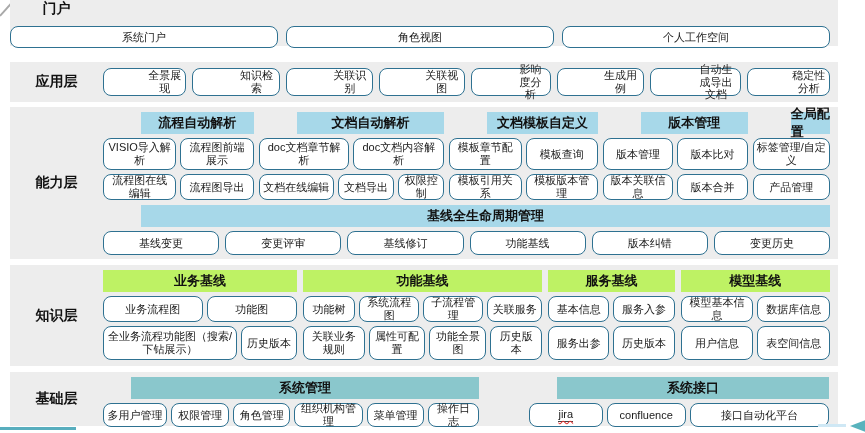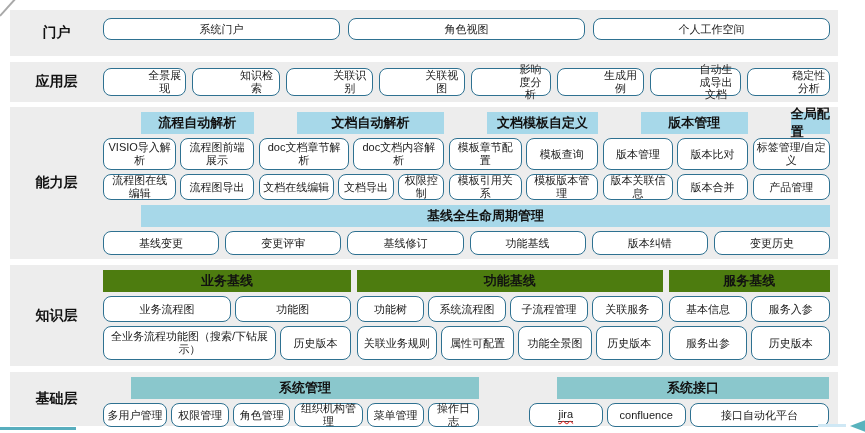--- a/index.html
+++ b/index.html
@@ -1,33 +1,33 @@
 <!DOCTYPE html>
 <html><head>
 <meta charset="utf-8">
 <style>
   html,body{margin:0;padding:0;background:#fff;}
   .stage{position:relative;width:865px;height:433px;background:#fff;overflow:hidden;
          font-family:"Liberation Sans","DejaVu Sans",sans-serif;color:#1a1a1a;}
   .row{position:absolute;left:10px;width:828px;background:#ededed;display:flex;box-sizing:border-box;}
-  .row-portal{top:10px;height:46px;}
+  .row-portal{top:0;height:46px;flex-direction:column;}
   .row-app{top:62px;height:40px;}
   .row-cap{top:107px;height:152px;}
   .row-know{top:265px;height:101px;}
   .row-base{top:372px;height:54px;}
   .llabel{width:93px;flex:none;display:flex;align-items:center;justify-content:center;
           font-weight:bold;font-size:14px;color:#111;}
   .content{flex:1;display:flex;flex-direction:column;box-sizing:border-box;padding-right:8px;}
   .pill{background:#fff;border:1.5px solid #2e7191;border-radius:8px;display:flex;align-items:center;
         justify-content:center;text-align:center;font-size:11px;line-height:1.15;padding:1px 3px;
         box-sizing:border-box;min-width:0;}
   .ghead{height:22px;display:flex;align-items:center;justify-content:center;font-weight:bold;
          font-size:13px;color:#111;flex:none;}
   .hd-cap{background:#a7d8e9;margin-left:38px;}
-  .hd-know{background:#4d7c0f;}
+  .hd-know{background:#bef264;}
   .hd-base{background:#8ac7cc;margin-left:28px;}
   .group{display:flex;flex-direction:column;gap:4px;min-width:0;}
   .prow{display:flex;gap:4px;min-width:0;}
   
   .row-portal .content{flex-direction:row;gap:8px;padding:8px 8px 8px 0;}
   .row-portal .pill{flex:1;height:22px;}
   .row-app .content{flex-direction:row;gap:6px;padding:6px 8px 6px 0;}
   .row-app .pill{height:28px;padding-left:43px;}
   
   .cap-groups{display:flex;gap:5px;margin-top:5px;}
@@ -199,20 +199,31 @@
           <div class="prow know-r1">
             <div class="pill" style="flex:1">基本信息</div>
             <div class="pill" style="flex:1">服务入参</div>
           </div>
           <div class="prow know-r2">
             <div class="pill" style="flex:1">服务出参</div>
             <div class="pill" style="flex:1">历史版本</div>
           </div>
         </div>
 
+        <div class="group" style="flex:148">
+          <div class="ghead hd-know">模型基线</div>
+          <div class="prow know-r1">
+            <div class="pill" style="flex:1">模型基本信息</div>
+            <div class="pill" style="flex:1">数据库信息</div>
+          </div>
+          <div class="prow know-r2">
+            <div class="pill" style="flex:1">用户信息</div>
+            <div class="pill" style="flex:1">表空间信息</div>
+          </div>
+        </div>
 
       </div>
     </div>
   </div>
 
   <div class="row row-base">
     <div class="llabel">基础层</div>
     <div class="content">
       <div class="bl-groups">
 

